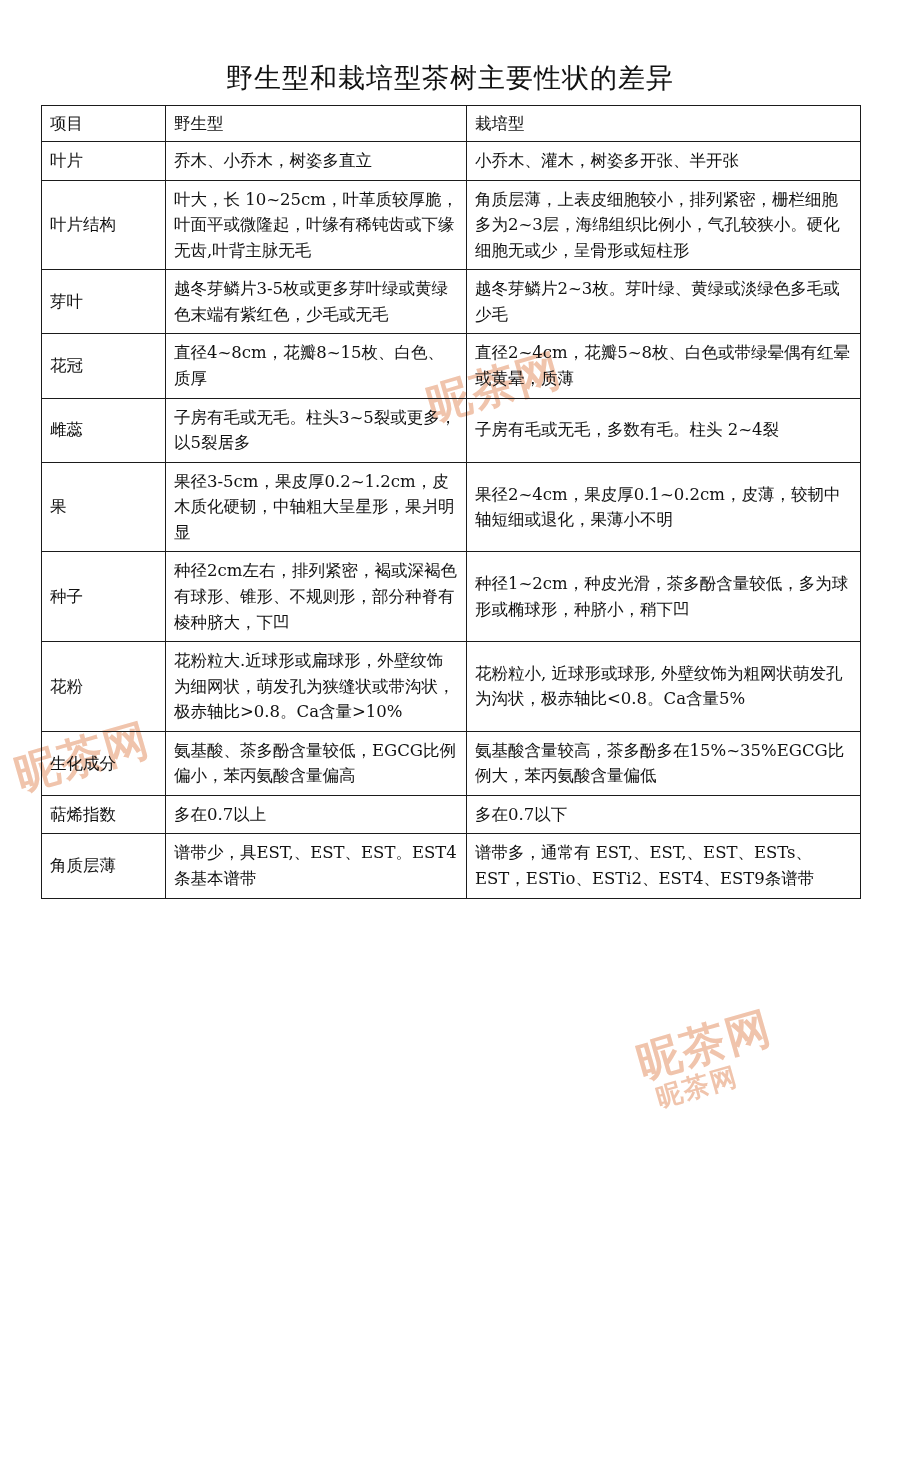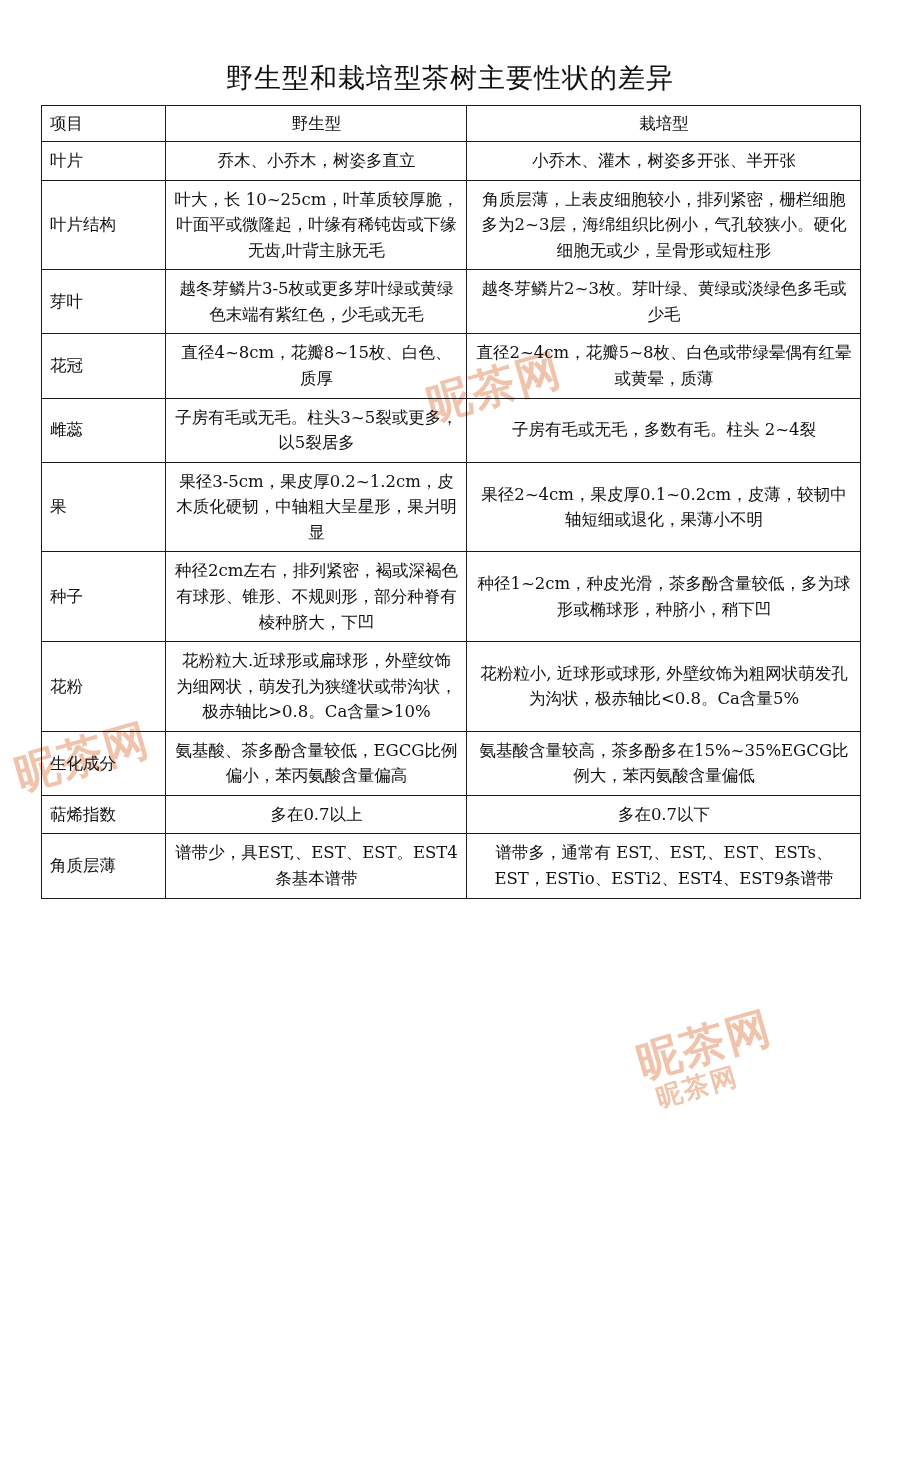--- a/index.html
+++ b/index.html
@@ -78,21 +78,21 @@
     font-size: 16.5px;
     line-height: 1.55;
     padding: 6px 7px 6px 8px;
     word-break: break-word;
   }
   td.item-cell {
     padding-left: 4px;
     padding-right: 4px;
   }
   td.val-cell {
-    text-align: center;
+    text-align: left;
   }
   
   tr.head-row td { line-height: 1.4; }
 </style>
 </head>
 <body>
 
 <div class="watermark-layer">
   <div class="watermark wm-1">昵茶网</div>
   <div class="watermark wm-2">昵茶网</div>

